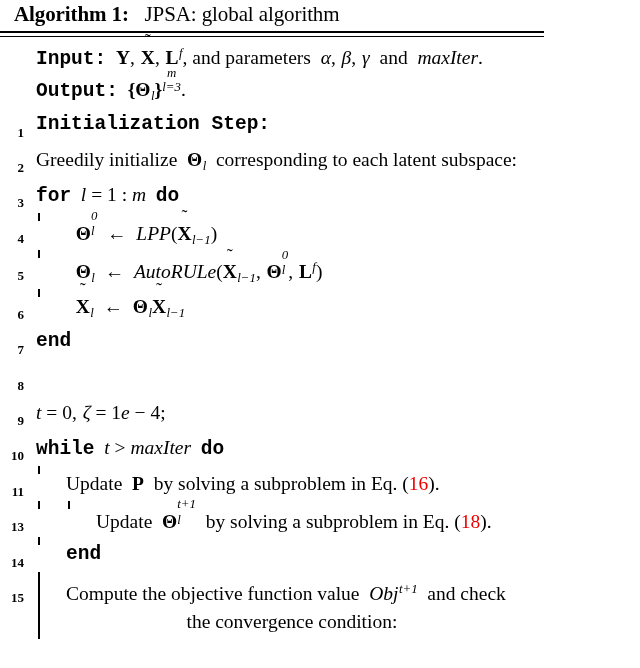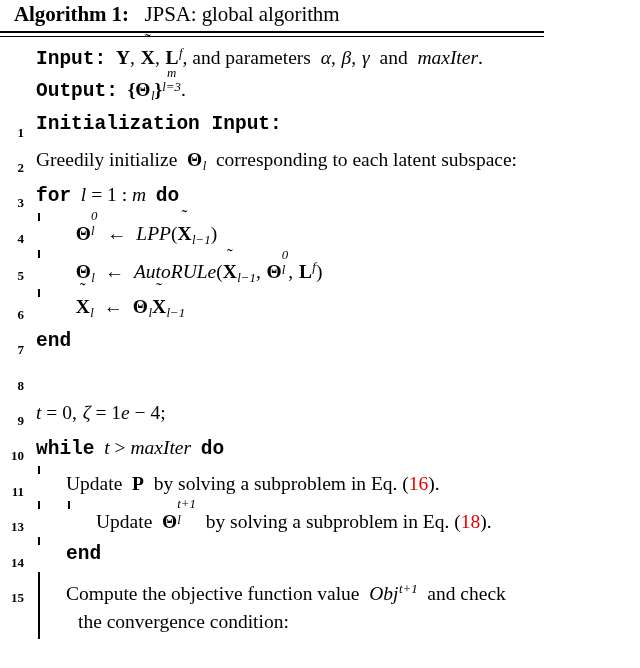--- a/index.html
+++ b/index.html
@@ -157,21 +157,21 @@
     font-size: 0.66em;
     line-height: 1.02em;
     text-align: center;
     position: relative;
     top: 0.06em;
     font-style: italic;
   }
   .updown .u { display: block; position: relative; top: -0.55em; }
   .updown .d { display: block; position: relative; top: -0.45em; }
 
-  .wrapline .content { white-space: normal; }
+  .wrapline .content { white-space: normal; text-align: center; }
   .cont-indent {
     display: block;
     padding-left: 12px;
   }
   .space { display: inline-block; width: 0.30em; }
   .space-l { display: inline-block; width: 0.5em; }
 </style>
 </head>
 <body>
 
@@ -200,21 +200,21 @@
       <div class="content">
         <span class="txt">
           <span class="bold">Output:</span><span class="space-l"></span><span class="mathbf braces">{</span><span class="mathbf">Θ</span><span class="sub">l</span><span class="mathbf braces">}</span><span class="updown"><span class="u">m</span><span class="d">l=3</span></span>.
         </span>
       </div>
     </div>
 
     <div class="line">
       <div class="lineno">1</div>
       <div class="content">
-        <span class="txt bold">Initialization Input:</span>
+        <span class="txt bold">Initialization Step:</span>
       </div>
     </div>
 
     <div class="line">
       <div class="lineno">2</div>
       <div class="content">
         <span class="txt">Greedily initialize<span class="space-l"></span><span class="mathbf">Θ</span><span class="sub">l</span><span class="space-l"></span>corresponding to each latent subspace:</span>
       </div>
     </div>
 

